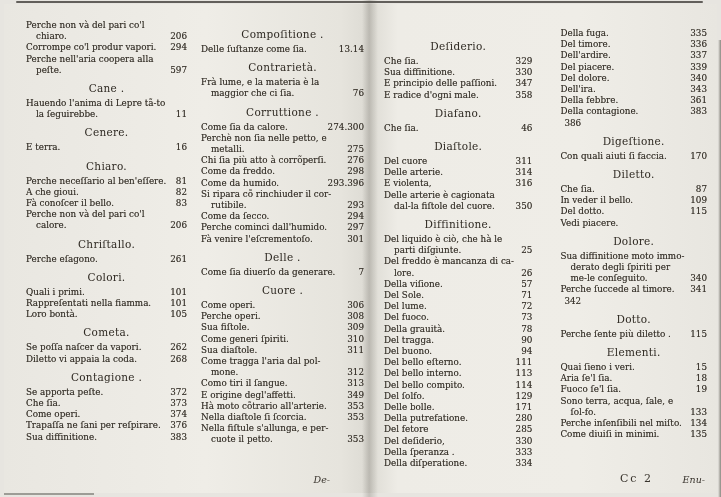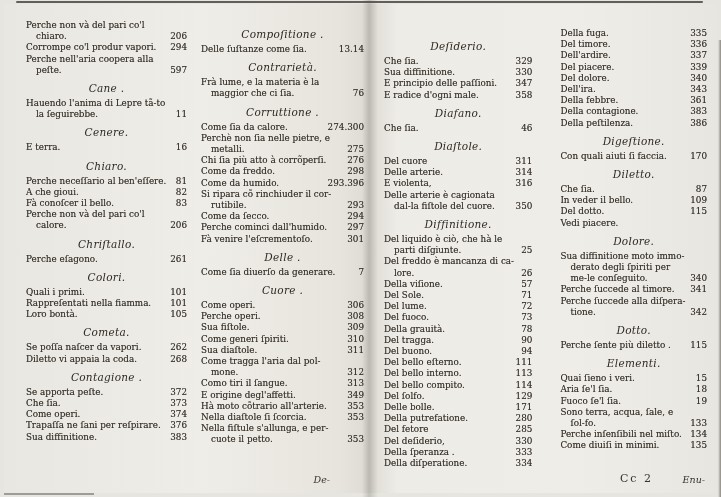--- a/index.html
+++ b/index.html
@@ -39,21 +39,21 @@
     pointer-events:none;
   }
   .cols{display:flex;height:100%;}
   .col{display:flex;flex-direction:column;box-sizing:border-box;}
   .colbody{flex:1 1 auto;}
   .page-left .col1{width:166px;margin-right:14px;padding-top:2px;}
   .page-left .col2{width:168px;padding-top:4px;}
   .page-right .col3{width:166px;margin-right:28px;padding-top:20px;}
   .page-right .col4{width:164px;padding-top:14px;}
   .heading{
-    font-style:italic;text-align:center;
+    text-align:center;
     font-size:10.5px;line-height:12px;
     margin:6px 0 4px;
     letter-spacing:.3px;
     color:#2e2922;
   }
   .entry{
     display:flex;align-items:flex-end;
     font-size:8.8px;line-height:11.2px;
     color:#38332c;
     text-shadow:0 0 .4px rgba(45,40,30,.55);
@@ -190,21 +190,21 @@
               <div class="entry">
                 <span class="etext">Frà lume, e la materia è la maggior che ci ſia.</span>
                 <span class="epage">76</span>
               </div>
               <div class="heading">Corruttione .</div>
               <div class="entry">
                 <span class="etext">Come ſia da calore.</span>
                 <span class="epage">274.300</span>
               </div>
               <div class="entry">
-                <span class="etext">Perchè non ſia nelle pietre, e metalli.</span>
+                <span class="etext">Perchè non ſia nelle petto, e metalli.</span>
                 <span class="epage">275</span>
               </div>
               <div class="entry">
                 <span class="etext">Chi ſia più atto à corrõperſi.</span>
                 <span class="epage">276</span>
               </div>
               <div class="entry">
                 <span class="etext">Come da freddo.</span>
                 <span class="epage">298</span>
               </div>
@@ -434,21 +434,20 @@
               </div>
               <div class="entry">
                 <span class="etext">Della febbre.</span>
                 <span class="epage">361</span>
               </div>
               <div class="entry">
                 <span class="etext">Della contagione.</span>
                 <span class="epage">383</span>
               </div>
               <div class="entry">
-                <span class="etext">Della peſtilenza.</span>
                 <span class="epage">386</span>
               </div>
               <div class="heading">Digeſtione.</div>
               <div class="entry">
                 <span class="etext">Con quali aiuti ſi faccia.</span>
                 <span class="epage">170</span>
               </div>
               <div class="heading">Diletto.</div>
               <div class="entry">
                 <span class="etext">Che ſia.</span>
@@ -469,21 +468,20 @@
               <div class="heading">Dolore.</div>
               <div class="entry">
                 <span class="etext">Sua diffinitione moto immo-derato degli ſpiriti per me-le conſeguito.</span>
                 <span class="epage">340</span>
               </div>
               <div class="entry">
                 <span class="etext">Perche ſuccede al timore.</span>
                 <span class="epage">341</span>
               </div>
               <div class="entry">
-                <span class="etext">Perche ſuccede alla diſpera-tione.</span>
                 <span class="epage">342</span>
               </div>
               <div class="heading">Dotto.</div>
               <div class="entry">
                 <span class="etext">Perche ſente più diletto .</span>
                 <span class="epage">115</span>
               </div>
               <div class="heading">Elementi.</div>
               <div class="entry">
                 <span class="etext">Quai ſieno i veri.</span>

